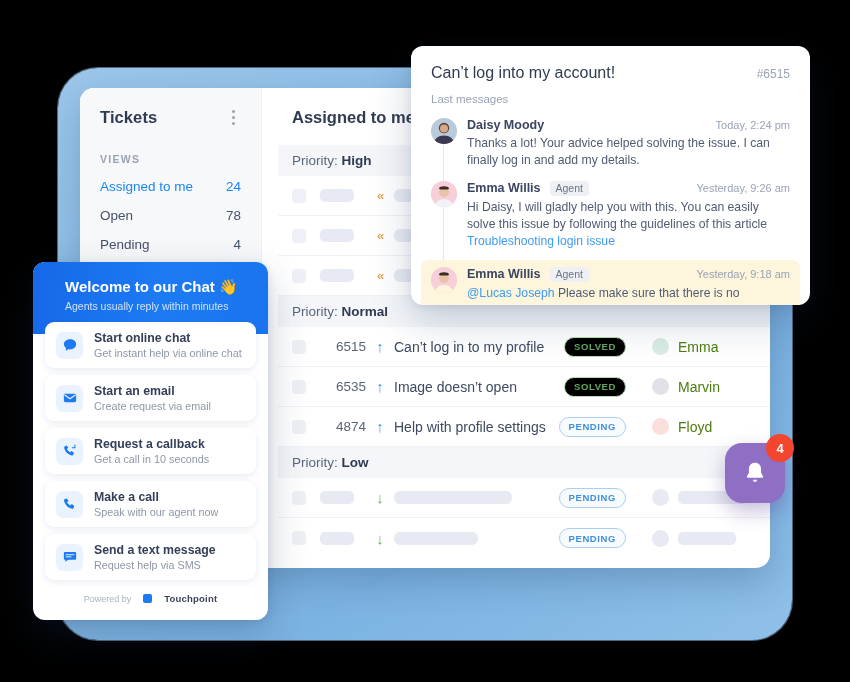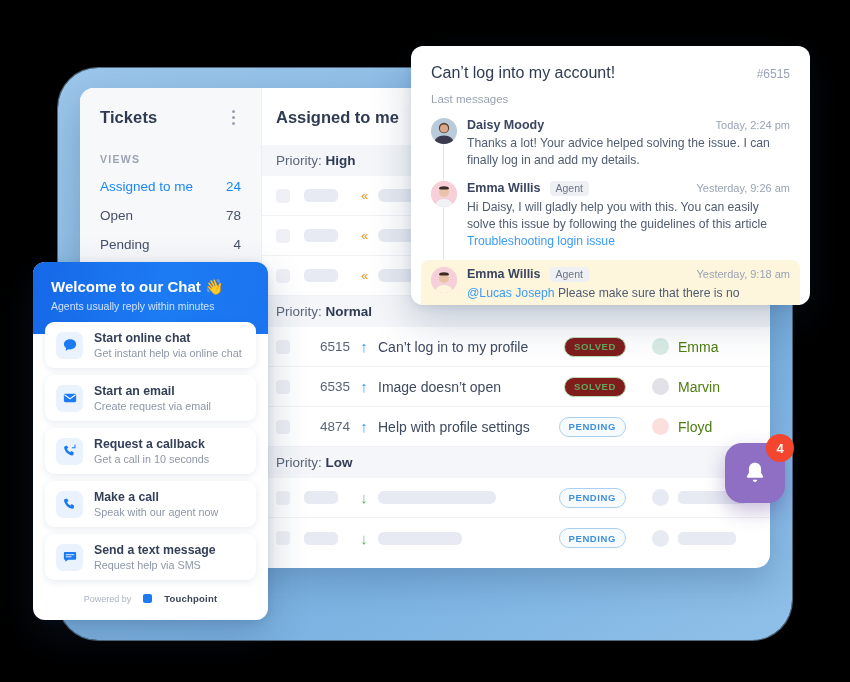--- a/index.html
+++ b/index.html
@@ -31,20 +31,21 @@
   
   .app-window {
     position: absolute;
     left: 80px; top: 88px;
     width: 690px; height: 480px;
     border-radius: 14px;
     background: #ffffff;
     overflow: hidden;
     display: flex;
     box-shadow: 0 14px 34px rgba(20,45,80,.22);
+    gap: 16px;
   }
   .sidebar {
     width: 182px; flex: 0 0 182px;
     background: #f7f8fa;
     border-right: 1px solid #edeff3;
     padding: 20px 20px 0 20px;
   }
   .sidebar-head {
     display:flex; align-items:center; justify-content:space-between;
     margin-bottom: 26px;
@@ -82,21 +83,21 @@
   .arrow { width:28px;flex:0 0 28px; text-align:center; font-size:15px; line-height:1;}
   .arrow.up { color:#3d9bf5; }
   .arrow.dbl { color:#f59220; font-size:13px; letter-spacing:-1px;}
   .arrow.down { color:#5fb85f; }
   .tsub { flex:1; color:#3e4a60; font-size:14px;}
   .badge {
     font-size: 9.5px; font-weight:700; letter-spacing:.6px;
     border-radius: 11px; padding: 3.5px 9px;
     margin-right: 26px; white-space:nowrap;
   }
-  .badge.solved { color:#63a95f; border:1px solid #b7dcb2; background:#7f1d1d;}
+  .badge.solved { color:#63a95f; border:1px solid #b7dcb2; background:#000000;}
   .badge.pending { color:#3d8fdd; border:1px solid #a9d0f1; background:#f8fbfe;}
   .assignee { display:flex;align-items:center;gap:9px;width:104px;flex:0 0 104px;}
   .dot { width:17px;height:17px;border-radius:50%;flex:0 0 17px;}
   .aname { font-size:14px;color:#4d7c0f;}
 
   
   .sk { background:#e7eaf2; border-radius:5px; height:13px; }
   .sk.id { width:34px; }
   .sk.sub { height:13px; border-radius:6px; }
   .sk.nm { width:58px; }
@@ -139,21 +140,21 @@
     left: 33px; top: 262px;
     width: 235px; height: 358px;
     background:#ffffff;
     border-radius: 12px;
     box-shadow: 0 16px 40px rgba(25,50,90,.24), 0 2px 8px rgba(25,50,90,.12);
     overflow:hidden;
   }
   .chat-head {
     height: 72px;
     background: linear-gradient(100deg,#1668e8 0%, #1c7bf3 55%, #1a74ef 100%);
-    padding: 16px 18px 0 18px;
+    padding: 16px 18px 0 32px;
   }
   .chat-title{font-size:15px;font-weight:700;color:#fff;}
   .chat-sub{font-size:10.5px;color:#cfe2fb;margin-top:4px;}
   .chat-list{ padding: 0 12px; margin-top:-12px; }
   .chat-item{
     display:flex;align-items:center;gap:11px;
     background:#fff;border-radius:9px;
     box-shadow:0 2px 7px rgba(30,60,110,.10);
     padding: 9px 11px; margin-bottom:7px;
   }

